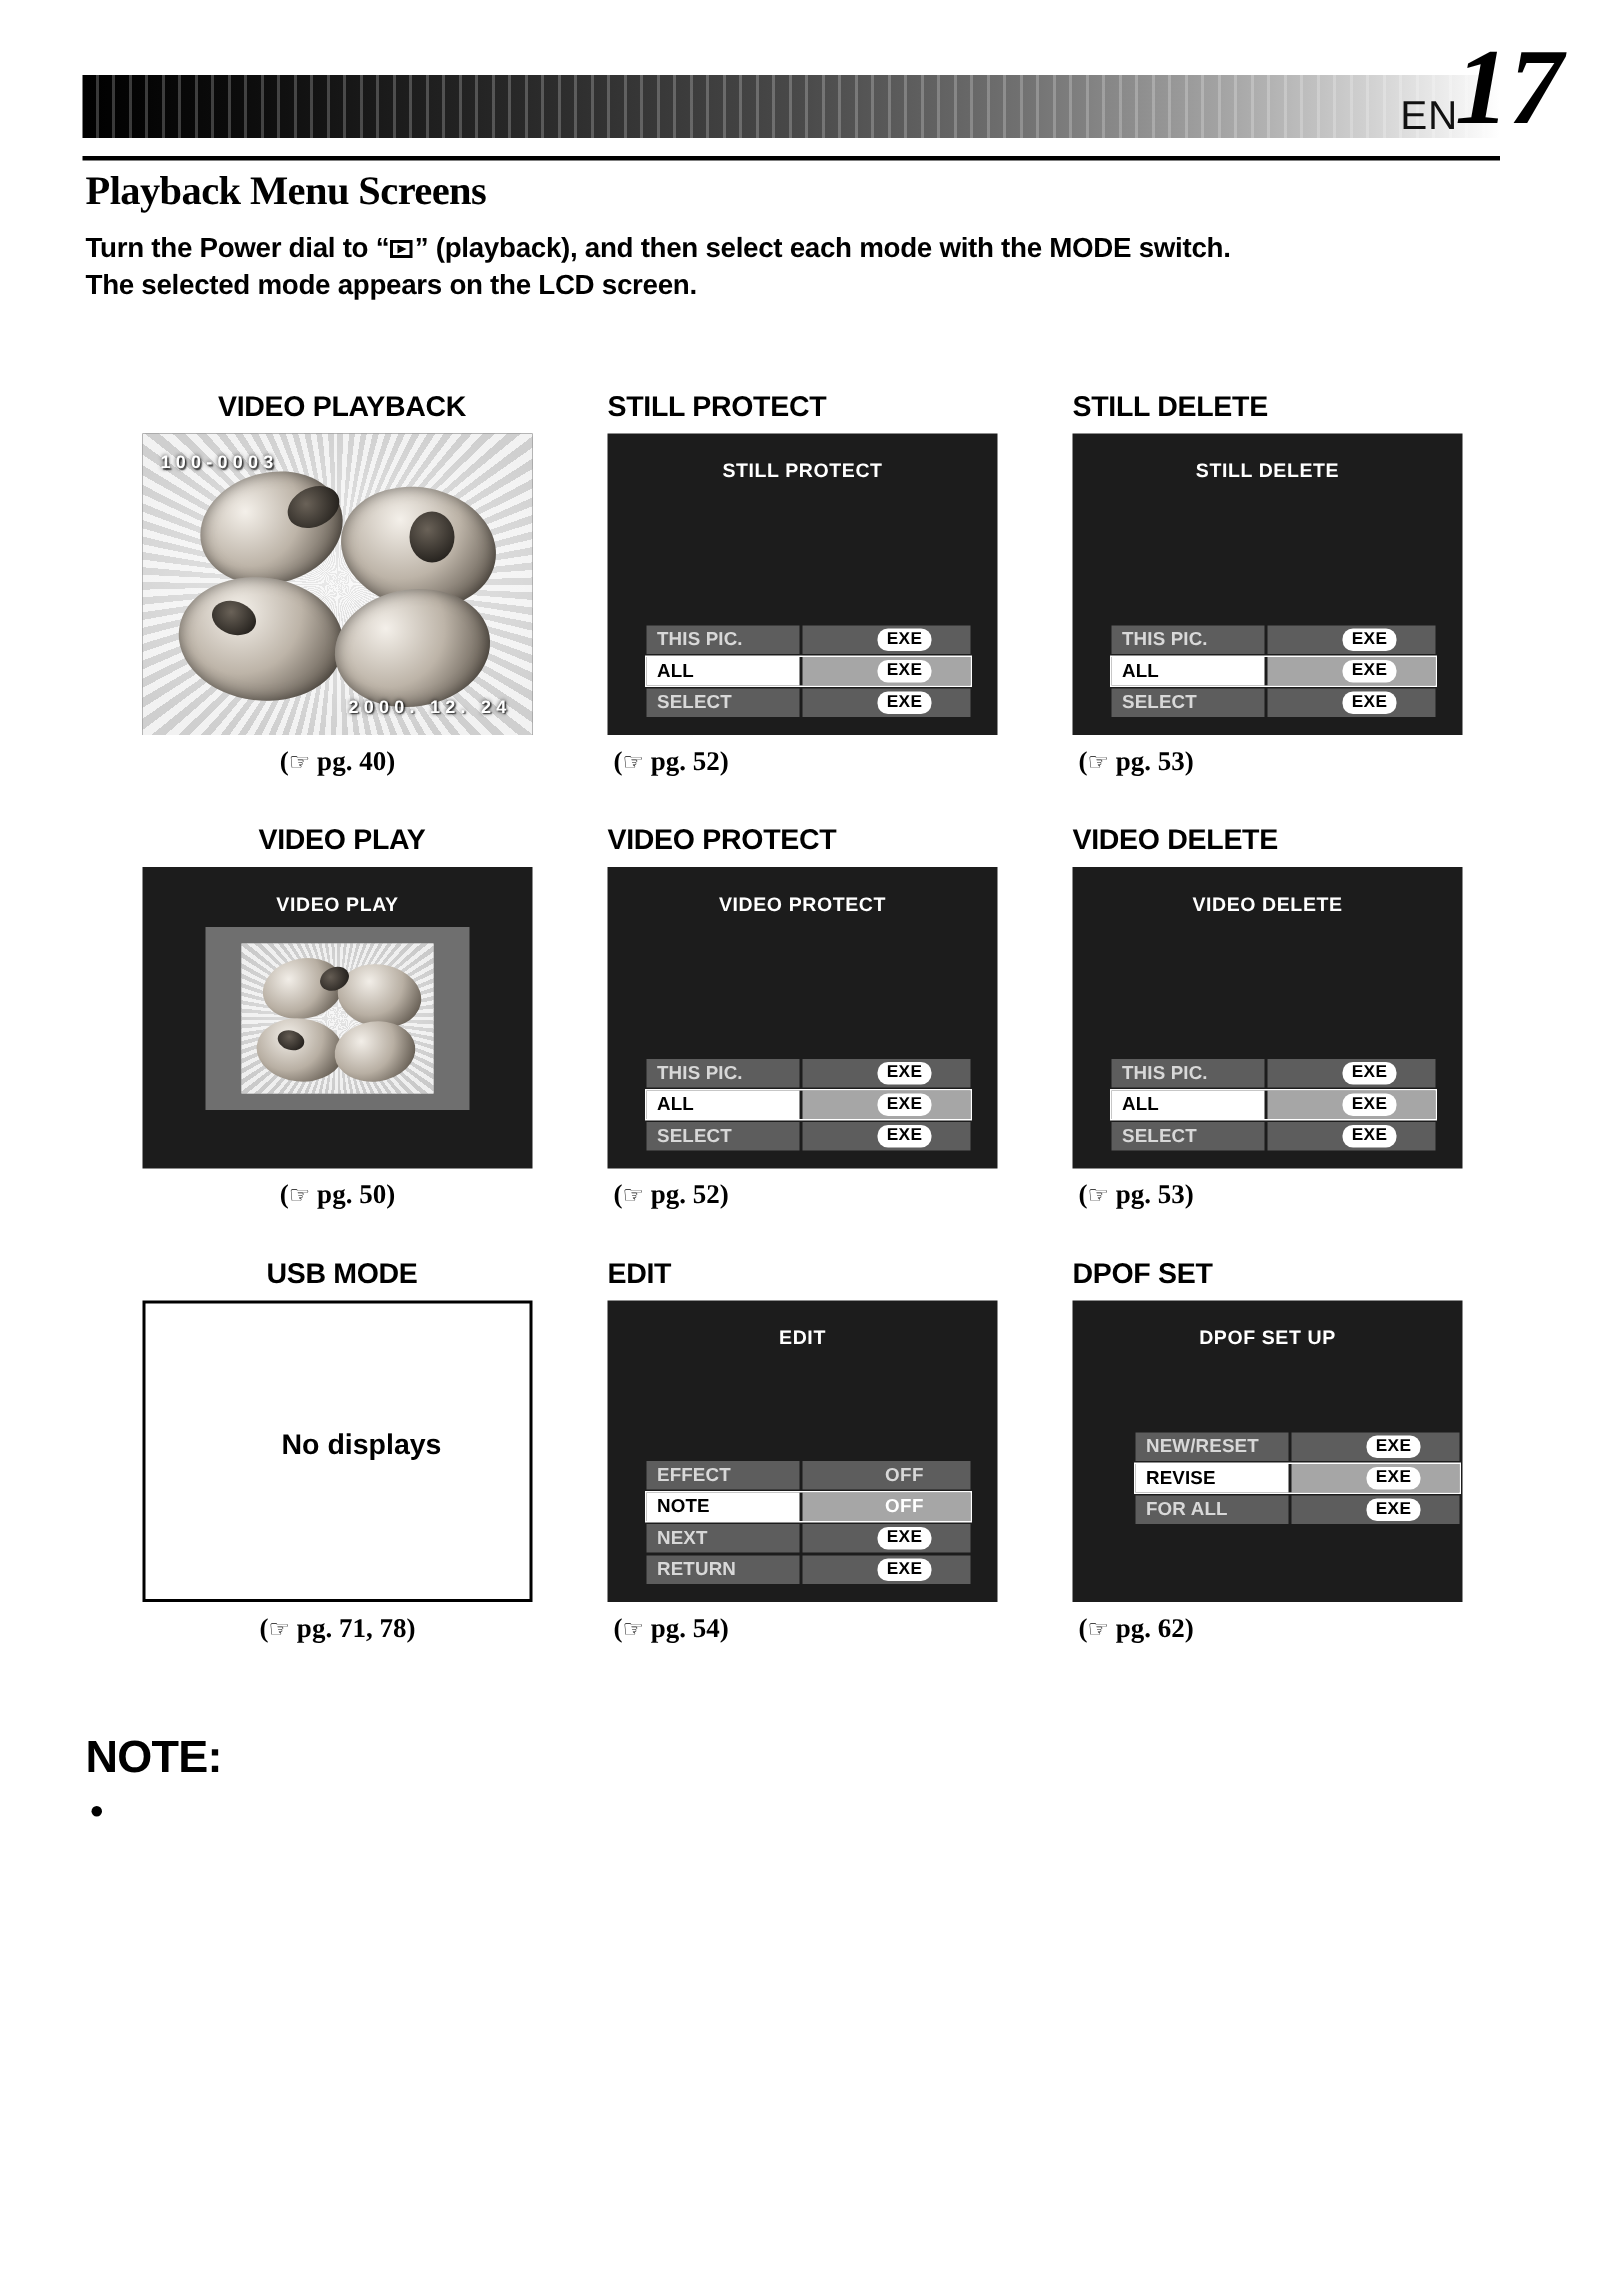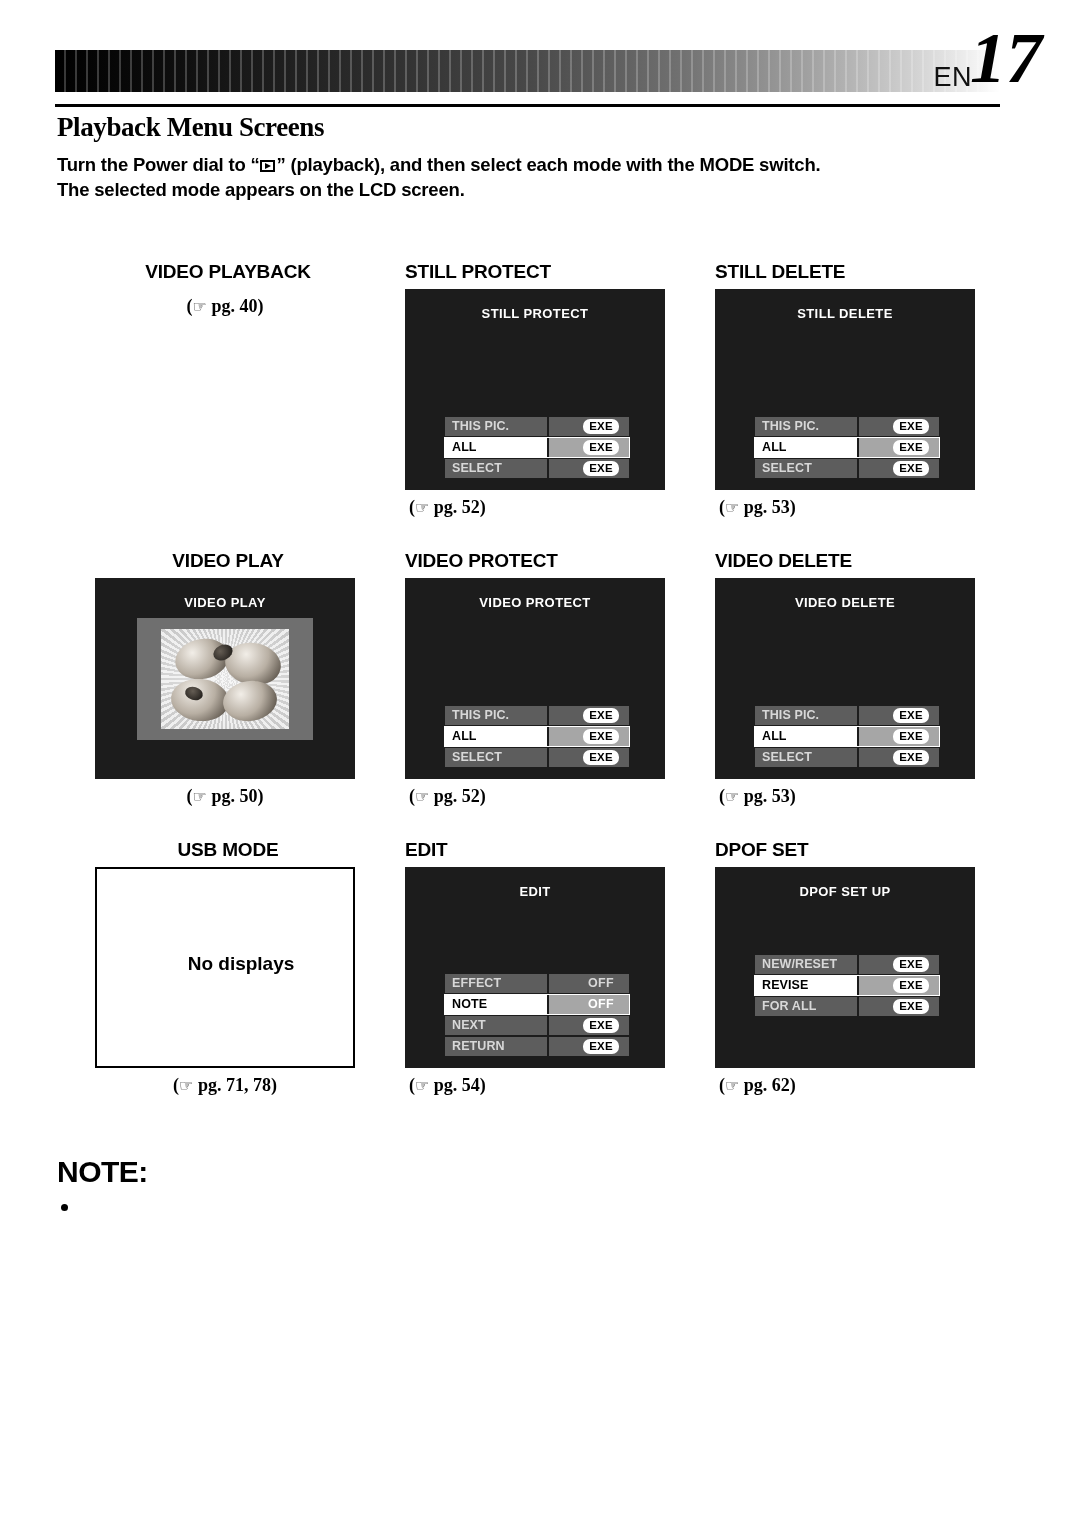--- a/index.html
+++ b/index.html
@@ -87,21 +87,21 @@
   .screen.white { background: #fff; border: 2px solid #000; }
 
   .scr-title {
     position: absolute; left: 0; right: 0; top: 17px; text-align: center;
     color: #fff; font-size: 13px; font-weight: 700; letter-spacing: 0.4px;
     font-family: "Liberation Sans", sans-serif;
   }
 
   
   .menu {
-    position: absolute; left: 40px; width: 184px;
+    position: absolute; left: 26px; width: 216px;
     border-collapse: collapse;
   }
   .menu .mrow { display: flex; height: 19px; margin-bottom: 2px; position: relative; }
   .menu .mlabel {
     width: 102px; background: #5d5d5d; color: #d8d8d8;
     font-size: 12.5px; font-weight: 700; line-height: 19px;
     padding-left: 7px; letter-spacing: 0.1px;
     font-family: "Liberation Sans", sans-serif;
   }
   .menu .mval {
@@ -242,20 +242,33 @@
     <span>Turn the Power dial to “</span><span class="pbicon"></span><span>” (playback), and then select each mode with the MODE switch.</span><br>
     <span>The selected mode appears on the LCD screen.</span>
   </div>
 
   <div class="grid">
 
     <div class="row">
 
       <div class="cell c0">
         <div class="cell-heading">VIDEO PLAYBACK</div>
+        <div class="screen">
+          <div class="photo">
+            <div class="shell sh1"></div>
+              <div class="shell sh2"></div>
+            <div class="shell sh3"></div>
+              <div class="shell sh4"></div>
+            <div class="blob b1"></div>
+              <div class="blob b2"></div>
+              <div class="blob b3"></div>
+          </div>
+          <div class="osd file">100-0003</div>
+          <div class="osd date">2000. 12. 24</div>
+        </div>
         <div class="pgref">(<span class="hand">☞</span> <span>pg. 40</span>)</div>
       </div>
 
       <div class="cell c1">
         <div class="cell-heading">STILL PROTECT</div>
         <div class="screen">
           <div class="scr-title">STILL PROTECT</div>
           <div class="menu" style="top: 128px;">
               <div class="mrow">
                 <div class="mlabel">THIS PIC.</div>
@@ -427,21 +440,21 @@
               </div>
             </div>
         </div>
         <div class="pgref">(<span class="hand">☞</span> <span>pg. 54</span>)</div>
       </div>
 
       <div class="cell c2">
         <div class="cell-heading">DPOF SET</div>
         <div class="screen">
           <div class="scr-title">DPOF SET UP</div>
-          <div class="menu" style="top: 88px;">
+          <div class="menu" style="top: 88px; margin-left: 16px;">
               <div class="mrow">
                 <div class="mlabel">NEW/RESET</div>
                 <div class="mval">
                   <span class="pill">EXE</span>
                 </div>
               </div>
               <div class="mrow sel">
                 <div class="mlabel">REVISE</div>
                 <div class="mval">
                   <span class="pill">EXE</span>

